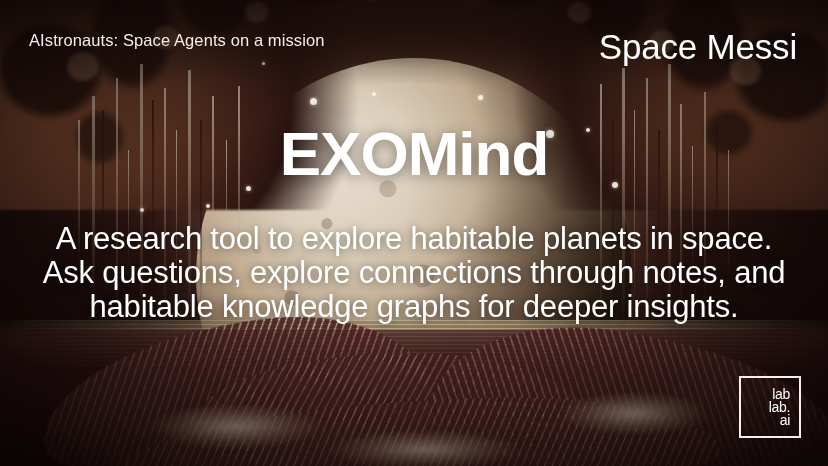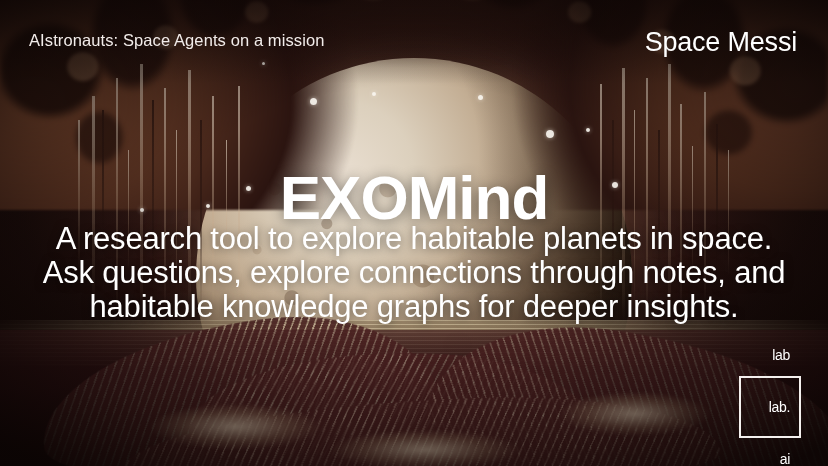--- a/index.html
+++ b/index.html
@@ -176,35 +176,34 @@
     position: absolute;
     left: 29px; top: 31px;
     font-size: 16.5px;
     color: #f2ecea;
     letter-spacing: 0.1px;
     white-space: nowrap;
   }
   .header-right {
     position: absolute;
     right: 31px; top: 27px;
-    font-size: 27px;
+    font-size: 35px;
     color: #ffffff;
     letter-spacing: -0.2px;
     white-space: nowrap;
   }
   .title {
     position: absolute;
     left: 0; right: 0; top: 118px;
     text-align: center;
     font-size: 62px;
     font-weight: bold;
     color: #ffffff;
     letter-spacing: -1px;
     text-shadow: 0 2px 14px rgba(0,0,0,0.45);
-    margin-top: 44px;
   }
   .subtitle {
     position: absolute;
     left: 0; right: 0; top: 222px;
     text-align: center;
     font-size: 31px;
     line-height: 34px;
     color: #ffffff;
     letter-spacing: -0.2px;
     text-shadow: 0 1px 8px rgba(0,0,0,0.5);
@@ -216,21 +215,20 @@
     position: absolute;
     right: 27px; bottom: 28px;
     width: 62px; height: 62px;
     border: 2px solid #f4f0ee;
     box-sizing: border-box;
     display: flex;
     flex-direction: column;
     align-items: flex-end;
     justify-content: center;
     padding: 0 9px 0 0;
-    gap: 39px;
   }
   .logo span {
     display: block;
     color: #ffffff;
     font-size: 14px;
     line-height: 13px;
     font-weight: 500;
     letter-spacing: -0.3px;
   }
 </style>

